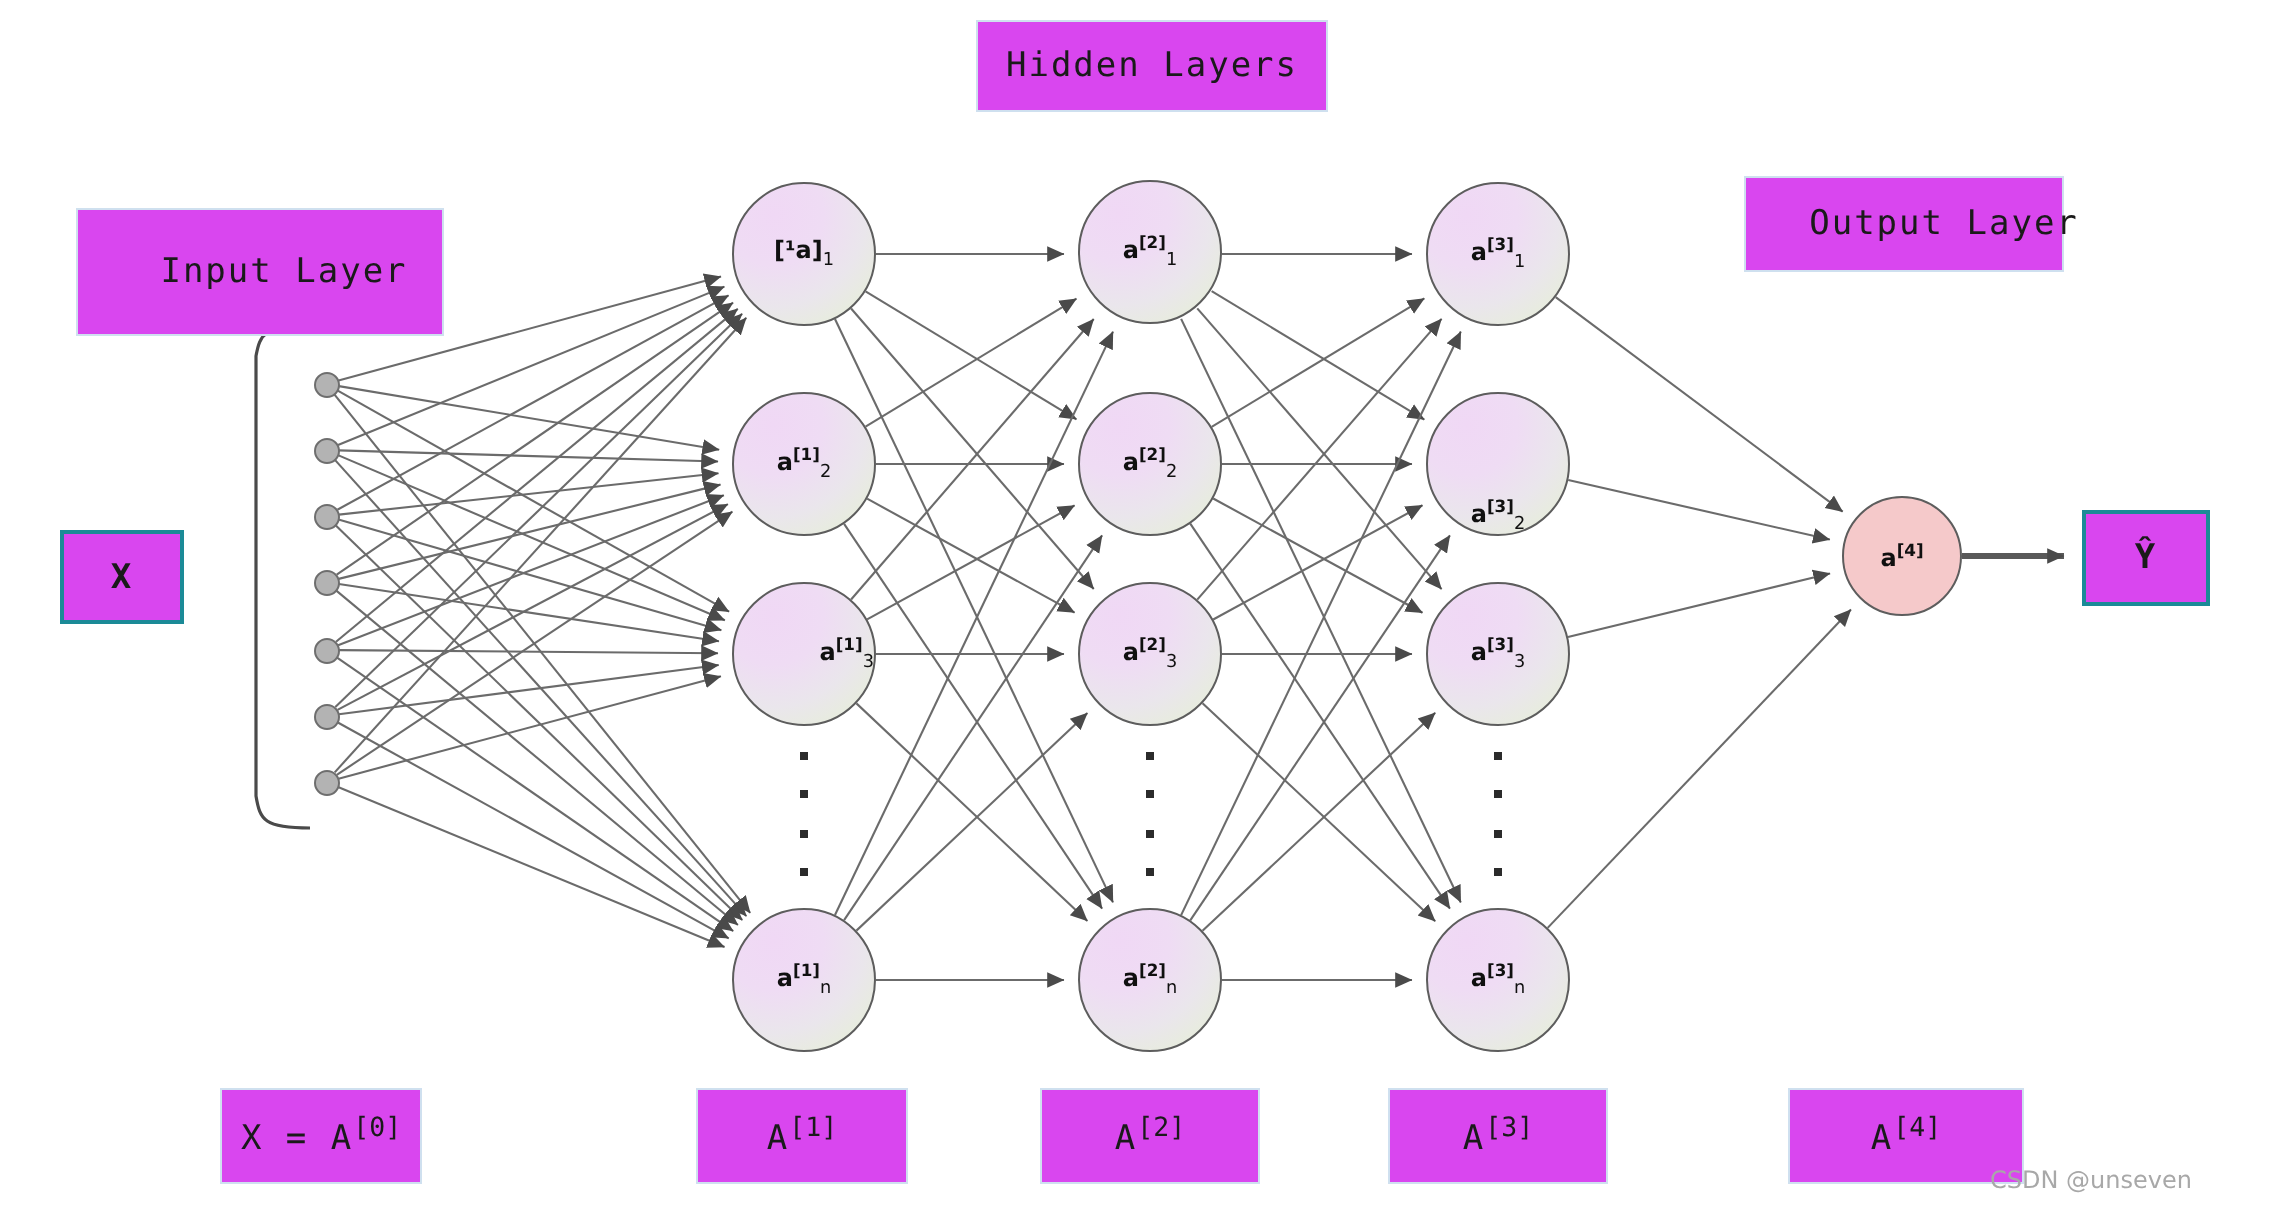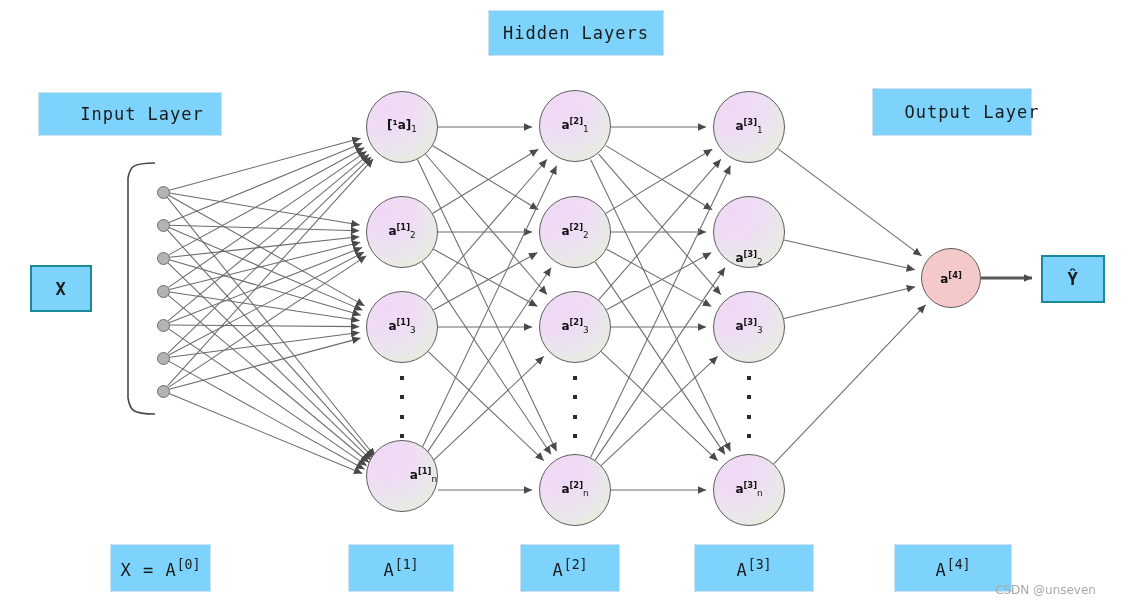--- a/index.html
+++ b/index.html
@@ -23,21 +23,21 @@
     top: 0;
     width: 1136px;
     height: 605px;
     pointer-events: none;
   }
   
   .labelbox {
     position: absolute;
     box-sizing: border-box;
     border: 1px solid #cfe0ef;
-    background: #7dd3fc;
+    background: #d946ef;
     display: flex;
     align-items: center;
     justify-content: center;
     font-family: "DejaVu Sans Mono", monospace;
     font-size: 17px;
     color: #1a1a1a;
     letter-spacing: 1px;
     white-space: nowrap;
   }
   .labelbox.teal {
@@ -190,21 +190,21 @@
         <line x1="784.10" y1="239.99" x2="914.92" y2="269.78" marker-end="url(#ah)"></line>
         <line x1="783.99" y1="318.51" x2="915.04" y2="286.72" marker-end="url(#ah)"></line>
         <line x1="773.83" y1="463.94" x2="925.48" y2="304.79" marker-end="url(#ah)"></line>
         <line x1="981.00" y1="278" x2="1032" y2="278" stroke="#595959" stroke-width="3" marker-end="url(#ah)"></line>
       </g>
     <g id="g-brace" stroke="#4a4a4a" stroke-width="1.6" fill="none">
       <path d="M155,163 C132,163 130,167 128,178 L128,398 C130,410 132,414 155,414"></path>
     </g>
   </svg>
 
-  <div class="labelbox" style="left:38px; top:92px; width:184px; height:44px;padding-left:24px;">
+  <div class="labelbox" style="left:38px; top:104px; width:184px; height:64px;padding-left:24px;">
     <span>Input Layer</span>
   </div>
 
   <div class="labelbox" style="left:488px; top:10px; width:176px; height:46px;">
     <span>Hidden Layers</span>
   </div>
 
   <div class="labelbox" style="left:872px; top:88px; width:160px; height:48px;padding-left:40px;">
     <span>Output Layer</span>
   </div>
@@ -227,24 +227,24 @@
       <div class="indot" style="left: 156.5px; top: 384.5px;"></div>
     </div>
 
   <div id="nodes">
       <div class="node" style="left: 366px; top: 91px; width: 72px; height: 72px;">
         <span class="lbl">[¹a]<sub>1</sub></span>
       </div>
       <div class="node" style="left: 366px; top: 196px; width: 72px; height: 72px;">
         <span class="lbl">a<sup>[1]</sup><sub>2</sub></span>
       </div>
-      <div class="node" style="left: 366px; top: 291px; width: 72px; height: 72px;">
+      <div class="node" style="left: 366px; top: 291px; width: 72px; height: 72px; justify-content: flex-end;">
         <span class="lbl">a<sup>[1]</sup><sub>3</sub></span>
       </div>
-      <div class="node" style="left: 366px; top: 440px; width: 72px; height: 72px; justify-content: flex-end;">
+      <div class="node" style="left: 366px; top: 454px; width: 72px; height: 72px;">
         <span class="lbl">a<sup>[1]</sup><sub>n</sub></span>
       </div>
       <div class="node" style="left: 539px; top: 90px; width: 72px; height: 72px;">
         <span class="lbl">a<sup>[2]</sup><sub>1</sub></span>
       </div>
       <div class="node" style="left: 539px; top: 196px; width: 72px; height: 72px;">
         <span class="lbl">a<sup>[2]</sup><sub>2</sub></span>
       </div>
       <div class="node" style="left: 539px; top: 291px; width: 72px; height: 72px;">
         <span class="lbl">a<sup>[2]</sup><sub>3</sub></span>
@@ -290,24 +290,24 @@
       </div>
     </div>
 
   <div id="bottom-labels">
       <div class="labelbox" style="left: 110px; top: 544px; width: 101px; height: 48px;">
         <span>X = A<span class="sup">[0]</span></span>
       </div>
       <div class="labelbox" style="left: 348px; top: 544px; width: 106px; height: 48px; text-align: right;">
         <span>A<span class="sup">[1]</span></span>
       </div>
-      <div class="labelbox" style="left: 520px; top: 544px; width: 100px; height: 48px;">
+      <div class="labelbox" style="left: 520px; top: 544px; width: 110px; height: 48px;">
         <span>A<span class="sup">[2]</span></span>
       </div>
-      <div class="labelbox" style="left: 694px; top: 544px; width: 120px; height: 48px;">
+      <div class="labelbox" style="left: 694px; top: 544px; width: 110px; height: 48px;">
         <span>A<span class="sup">[3]</span></span>
       </div>
       <div class="labelbox" style="left: 894px; top: 544px; width: 118px; height: 48px;">
         <span>A<span class="sup">[4]</span></span>
       </div>
     </div>
 
   <div class="watermark" style="left:968px; top:583px;margin-left:27px;">CSDN @unseven</div>
 
 </div>

